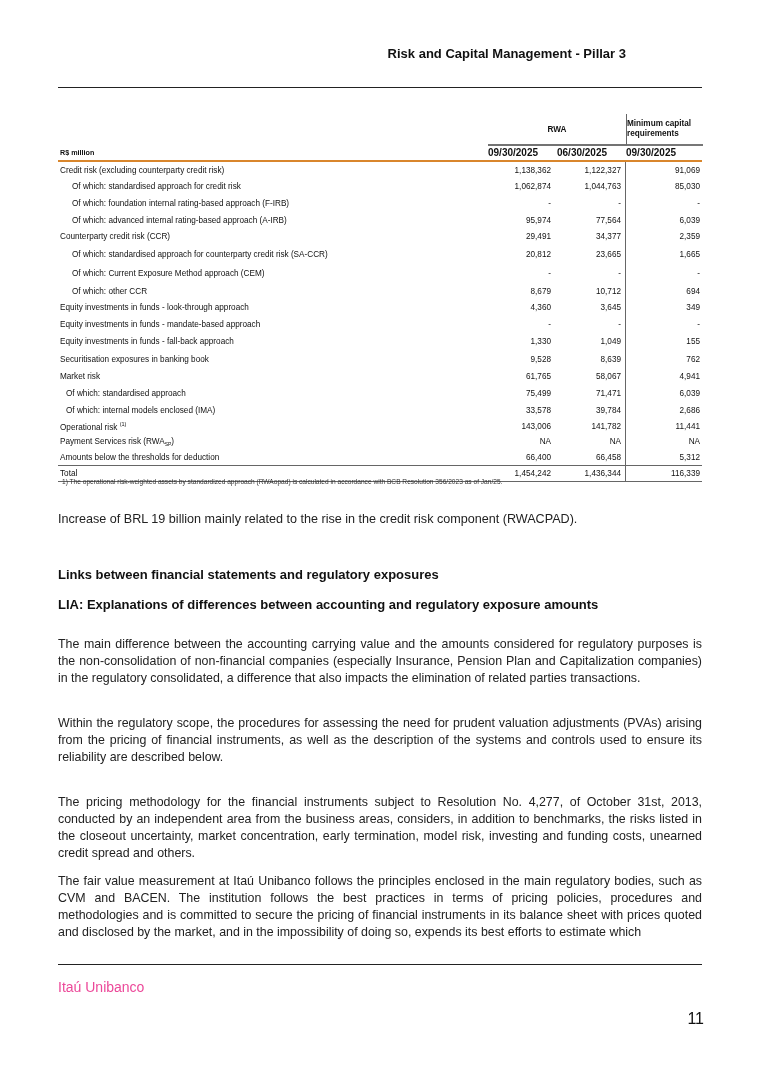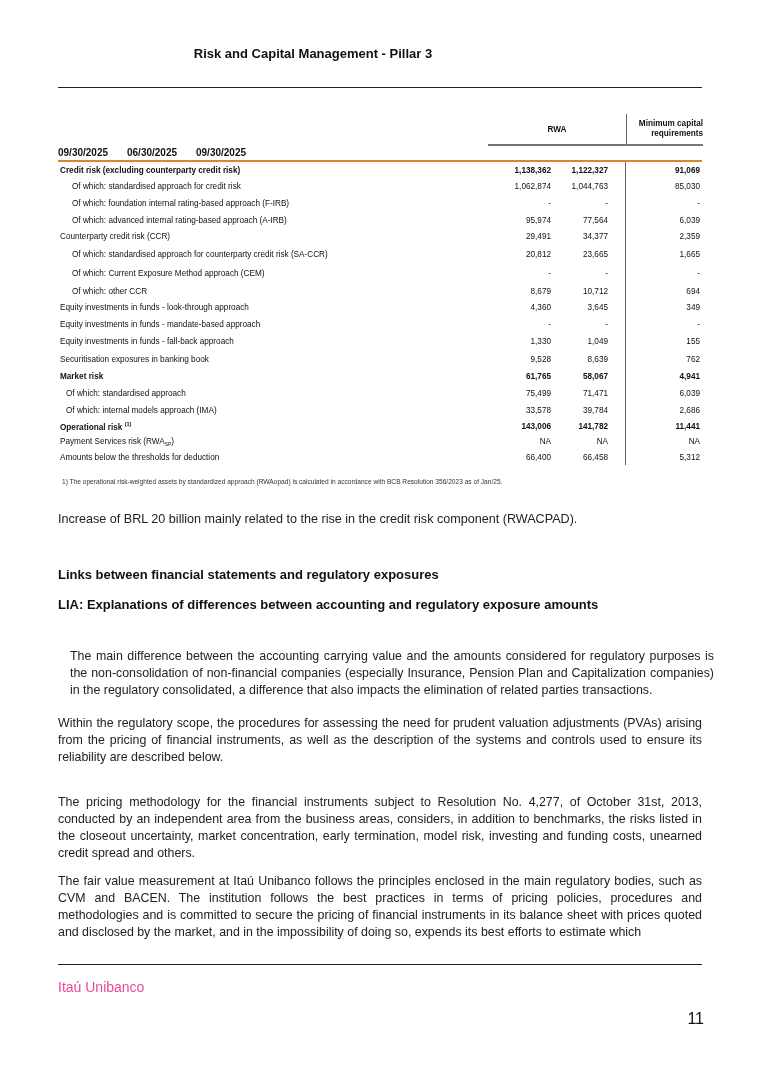--- a/index.html
+++ b/index.html
@@ -1,60 +1,60 @@
 <!DOCTYPE html>
 <html><head>
   <meta charset="utf-8">
   <style>
     html, body { margin: 0; padding: 0; background: #ffffff; }
     body {
       width: 766px; height: 1083px; position: relative; overflow: hidden;
       font-family: "Liberation Sans", "DejaVu Sans", sans-serif; color: #1a1a1a;
     }
     .page-header {
-      position: absolute; top: 46px; left: 0; width: 626px; text-align: center;
+      position: absolute; top: 46px; left: 0; width: 626px; text-align: right;
       font-size: 13px; font-weight: bold; color: #111;
     }
     .header-rule {
       position: absolute; top: 87px; left: 58px; width: 644px; height: 0;
       border-top: 1.5px solid #222;
     }
     
     .rwa-table {
       position: absolute; top: 114px; left: 58px; width: 644px;
       font-size: 8.2px; color: #111;
     }
     .hdr-top { position: relative; height: 30px; }
     .hdr-top .rwa-group {
       position: absolute; left: 430px; width: 138px; top: 0; height: 30px;
       display: flex; align-items: center; justify-content: center;
       font-weight: bold; border-bottom: 2px solid #737373;
     }
     .hdr-top .mcr-group {
       position: absolute; left: 568px; width: 76px; top: 0; height: 30px;
-      display: flex; align-items: center; justify-content: center; text-align: right;
+      display: flex; align-items: center; justify-content: center; text-align: left;
       font-weight: bold; border-left: 1.5px solid #666; border-bottom: 2px solid #777;
       line-height: 10px;
     }
     .hdr-dates {
       position: relative; height: 16px; border-bottom: 2px solid #d9862c;
       display: flex; align-items: center;
     }
     .hdr-dates .unit { flex: 1; font-weight: bold; font-size: 7.2px; padding-left: 2px; }
     .hdr-dates .dcol { width: 69px; text-align: left; font-weight: bold; font-size: 10px; }
     .hdr-dates .dcol.mcr { width: 76px; }
     .row {
       display: flex; align-items: center; height: 16.6px;
     }
     .row .lbl { flex: 1; padding-left: 2px; white-space: nowrap; }
     .row.indent .lbl { padding-left: 14px; }
     .row.indent-sm .lbl { padding-left: 8px; }
-    .row.bold .lbl, .row.bold .num { font-weight: bold; }
+    .row.bold .lbl, .row.bold .num { font-weight: normal; }
     .row .num { width: 69px; text-align: right; padding-right: 6px; box-sizing: border-box; }
-    .row .num.c2 { border-right: 1.5px solid #666; padding-right: 17px; height: 100%; display: flex; align-items: center; justify-content: flex-end; }
+    .row .num.c2 { border-right: 1.5px solid #666; padding-right: 4px; height: 100%; display: flex; align-items: center; justify-content: flex-end; }
     .row .num.c3 { width: 76px; padding-right: 2px; }
     .row.short { height: 15.5px; }
     .row.total { border-top: 1.5px solid #666; border-bottom: 1.5px solid #666; height: 15px; }
     sup { font-size: 5.5px; vertical-align: 4px; }
     sub { font-size: 5px; vertical-align: -2px; }
     .footnote {
       position: absolute; top: 478px; left: 62px; font-size: 6.6px; color: #333;
     }
     .summary {
       position: absolute; top: 512px; left: 58px; font-size: 12.6px; color: #222;
@@ -83,20 +83,21 @@
 
 <div class="page-header">Risk and Capital Management - Pillar 3</div>
 <div class="header-rule"></div>
 
 <div class="rwa-table">
   <div class="hdr-top">
     <div class="rwa-group">RWA</div>
     <div class="mcr-group">Minimum capital requirements</div>
   </div>
   <div class="hdr-dates">
+    <span class="unit">R$ million</span>
     <span class="dcol">09/30/2025</span>
     <span class="dcol">06/30/2025</span>
     <span class="dcol mcr">09/30/2025</span>
   </div>
 
   <div class="row bold">
     <span class="lbl">Credit risk (excluding counterparty credit risk)</span>
     <span class="num">1,138,362</span>
     <span class="num c2">1,122,327</span>
     <span class="num c3">91,069</span>
@@ -173,21 +174,21 @@
     <span class="num c2">58,067</span>
     <span class="num c3">4,941</span>
   </div>
   <div class="row indent-sm">
     <span class="lbl">Of which: standardised approach</span>
     <span class="num">75,499</span>
     <span class="num c2">71,471</span>
     <span class="num c3">6,039</span>
   </div>
   <div class="row indent-sm">
-    <span class="lbl">Of which: internal models approach (IMA)</span>
+    <span class="lbl">Of which: internal models enclosed (IMA)</span>
     <span class="num">33,578</span>
     <span class="num c2">39,784</span>
     <span class="num c3">2,686</span>
   </div>
   <div class="row bold short">
     <span class="lbl"><span>Operational risk</span> <sup>(1)</sup></span>
     <span class="num">143,006</span>
     <span class="num c2">141,782</span>
     <span class="num c3">11,441</span>
   </div>
@@ -196,29 +197,35 @@
     <span class="num">NA</span>
     <span class="num c2">NA</span>
     <span class="num c3">NA</span>
   </div>
   <div class="row short">
     <span class="lbl">Amounts below the thresholds for deduction</span>
     <span class="num">66,400</span>
     <span class="num c2">66,458</span>
     <span class="num c3">5,312</span>
   </div>
+  <div class="row bold total">
+    <span class="lbl">Total</span>
+    <span class="num">1,454,242</span>
+    <span class="num c2">1,436,344</span>
+    <span class="num c3">116,339</span>
+  </div>
 </div>
 
 <div class="footnote">1) The operational risk-weighted assets by standardized approach (RWAopad) is calculated in accordance with BCB Resolution 356/2023 as of Jan/25.</div>
 
-<div class="summary">Increase of BRL 20 billion mainly related to the rise in the credit risk component (RWACPAD).</div>
+<div class="summary">Increase of BRL 19 billion mainly related to the rise in the credit risk component (RWACPAD).</div>
 
 <div class="section-title" style="top:567px">Links between financial statements and regulatory exposures</div>
 <div class="section-title" style="top:597px">LIA: Explanations of differences between accounting and regulatory exposure amounts</div>
 
-<p class="para" style="top:636px; margin:12px">The main difference between the accounting carrying value and the amounts considered for regulatory purposes is the non-consolidation of non-financial companies (especially Insurance, Pension Plan and Capitalization companies) in the regulatory consolidated, a difference that also impacts the elimination of related parties transactions.</p>
+<p class="para" style="top:636px; margin:0">The main difference between the accounting carrying value and the amounts considered for regulatory purposes is the non-consolidation of non-financial companies (especially Insurance, Pension Plan and Capitalization companies) in the regulatory consolidated, a difference that also impacts the elimination of related parties transactions.</p>
 <p class="para" style="top:715px; margin:0">Within the regulatory scope, the procedures for assessing the need for prudent valuation adjustments (PVAs) arising from the pricing of financial instruments, as well as the description of the systems and controls used to ensure its reliability are described below.</p>
 <p class="para" style="top:794px; margin:0">The pricing methodology for the financial instruments subject to Resolution No. 4,277, of October 31st, 2013, conducted by an independent area from the business areas, considers, in addition to benchmarks, the risks listed in the closeout uncertainty, market concentration, early termination, model risk, investing and funding costs, unearned credit spread and others.</p>
 <p class="para" style="top:873px; margin:0">The fair value measurement at Itaú Unibanco follows the principles enclosed in the main regulatory bodies, such as CVM and BACEN. The institution follows the best practices in terms of pricing policies, procedures and methodologies and is committed to secure the pricing of financial instruments in its balance sheet with prices quoted and disclosed by the market, and in the impossibility of doing so, expends its best efforts to estimate which</p>
 
 <div class="footer-rule"></div>
 <div class="footer-brand">Itaú Unibanco</div>
 <div class="page-number">11</div>
 
 </body></html>

